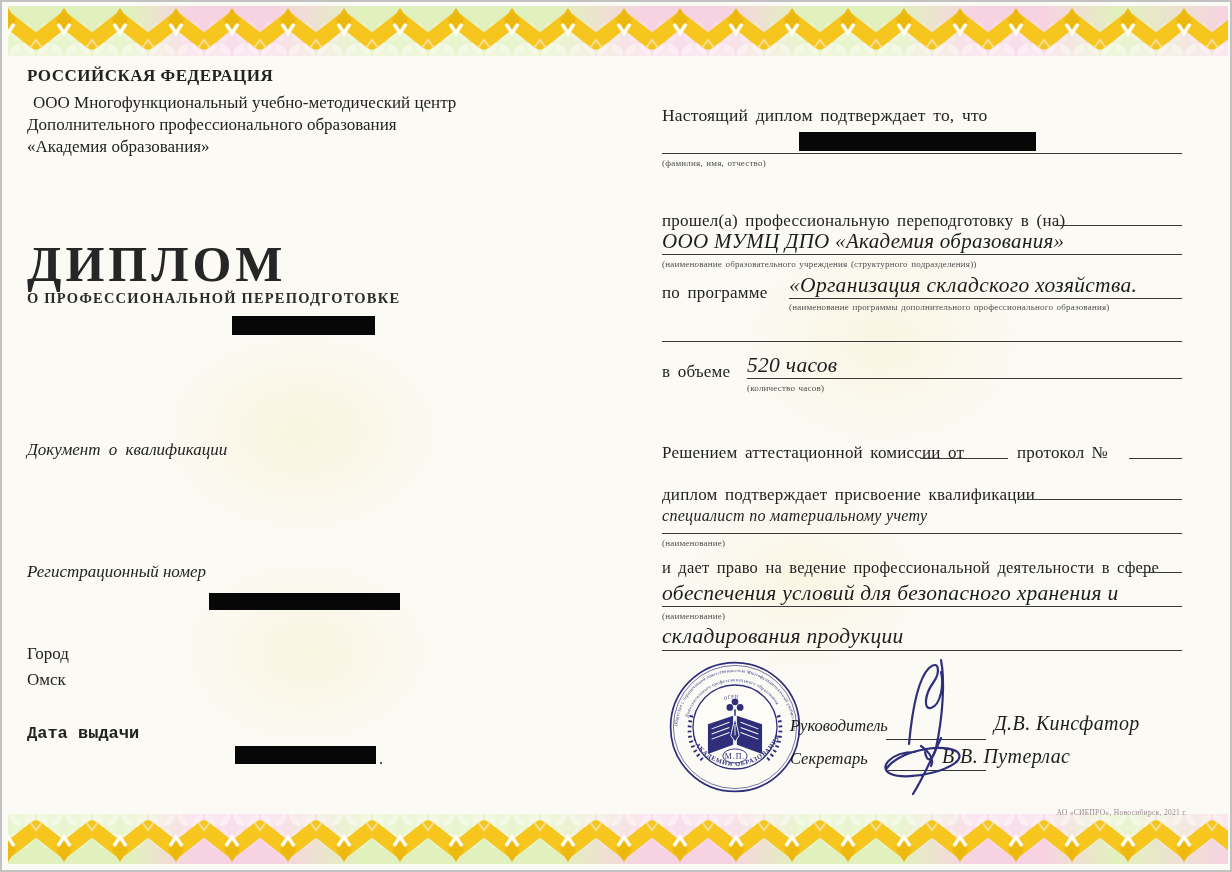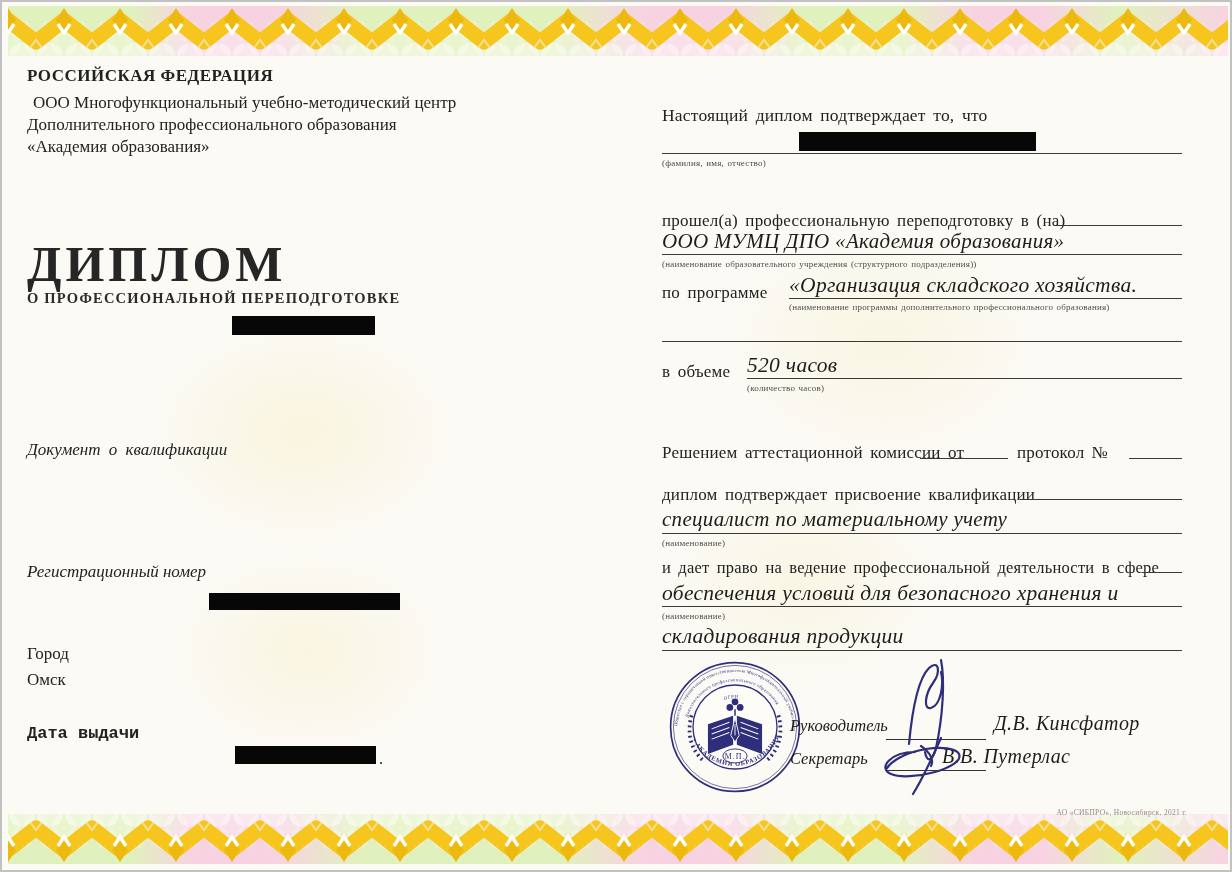--- a/index.html
+++ b/index.html
@@ -137,21 +137,21 @@
   <div class="abs caption center" style="left:745px;top:381px;width:435px;">(количество часов)</div>
 
   <div class="abs txt main" style="left:660px;top:441px;">Решением  аттестационной  комиссии  от</div>
   <div class="abs blank-line" style="left:918px;top:456px;width:88px;"></div>
   <div class="abs txt main" style="left:1015px;top:441px;">протокол  №</div>
   <div class="abs blank-line" style="left:1127px;top:456px;width:53px;"></div>
 
   <div class="abs txt main" style="left:660px;top:483px;">диплом  подтверждает присвоение  квалификации</div>
   <div class="abs blank-line" style="left:1018px;top:497px;width:162px;"></div>
 
-  <div class="abs txt value center" style="left:660px;top:505px;width:520px;font-size:21px;">специалист по материальному учету</div>
+  <div class="abs txt value center" style="left:660px;top:505px;width:520px;font-size:16px;">специалист по материальному учету</div>
   <div class="abs blank-line" style="left:660px;top:531px;width:520px;"></div>
   <div class="abs caption center" style="left:660px;top:536px;width:520px;">(наименование)</div>
 
   <div class="abs txt main" style="left:660px;top:556px;font-size:16.5px;">и  дает право  на  ведение  профессиональной  деятельности  в  сфере</div>
   <div class="abs blank-line" style="left:1140px;top:570px;width:40px;"></div>
 
   <div class="abs txt value center" style="left:660px;top:579px;width:520px;font-size:21.5px;">обеспечения условий для безопасного хранения и</div>
   <div class="abs blank-line" style="left:660px;top:604px;width:520px;"></div>
   <div class="abs caption center" style="left:660px;top:609px;width:520px;">(наименование)</div>
 

